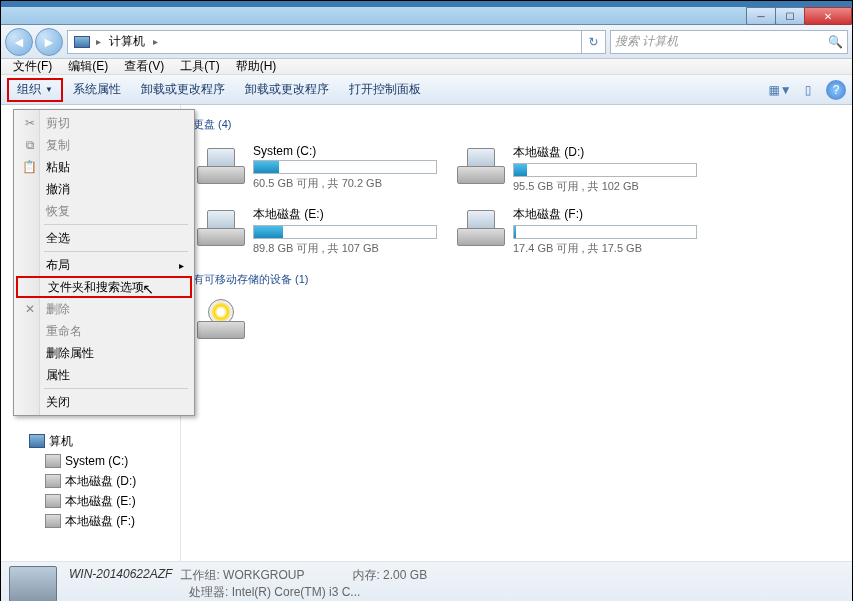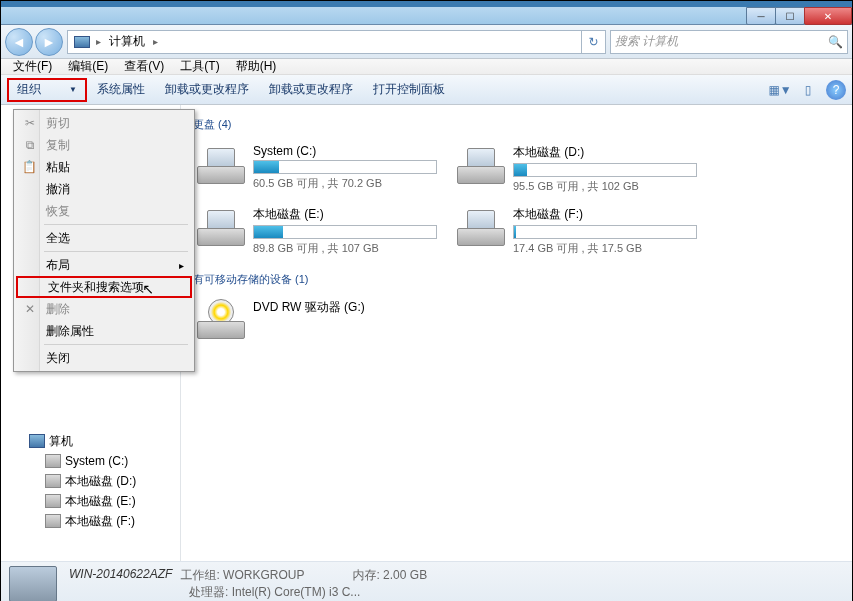--- a/index.html
+++ b/index.html
@@ -26,21 +26,21 @@
 .searchbox { width: 238px; height: 24px; border: 1px solid #a8b8c8; background: #fff; margin-left: 4px; display: flex; align-items: center; padding: 5px 4px; color: #999; font-style: italic; }
 .searchbox .sicon { margin-left: auto; color: #4a7ab0; font-style: normal; }
 
 
 .menubar { height: 16px; background: linear-gradient(#f8f8f8, #eee); display: flex; align-items: center; padding: 0 4px; border-bottom: 1px solid #ddd; }
 .menuitem { padding: 0 8px; height: 100%; display: flex; align-items: center; }
 
 
 .toolbar { height: 30px; background: linear-gradient(#f4f8fc, #dce8f4); display: flex; align-items: center; padding: 0 6px; border-bottom: 1px solid #c0c8d0; position: relative; }
 .tbtn { padding: 0 10px; height: 24px; display: flex; align-items: center; color: #1a3a6a; }
-.tbtn.organize { border: 2px solid #d00; padding: 0 8px; gap: 24px; }
+.tbtn.organize { border: 2px solid #d00; padding: 0 8px; }
 .tbtn .drop { font-size: 8px; margin-left: 4px; }
 .tright { margin-left: auto; display: flex; align-items: center; gap: 8px; }
 .ticon { width: 20px; height: 20px; display: flex; align-items: center; justify-content: center; color: #4a7ab0; }
 
 
 .body { display: flex; height: 456px; }
 .sidebar { width: 180px; border-right: 1px solid #e0e4e8; padding: 6px 0; overflow: hidden; position: relative; }
 .treeitem { display: flex; align-items: center; padding: 2px 8px 2px 28px; height: 20px; gap: 4px; }
 .treeitem.child { padding-left: 44px; }
 .treeitem .ticon2 { width: 16px; height: 14px; }
@@ -227,23 +227,20 @@
 
       <div class="grouphdr" style="margin-top:12px;">
           <span>有可移动存储的设备 (1)</span>
         </div>
       <div class="drives">
         <div class="drive">
           <div class="diskicon dvdicon">
               <div class="disk"></div>
               <div class="tray"></div>
             </div>
-          <div class="dinfo">
-            <div class="dname">DVD RW 驱动器 (G:)</div>
-          </div>
         </div>
       </div>
     </div>
   </div>
 
   <div class="statusbar">
     <div class="compicon"></div>
     <div class="sinfo">
       <div class="sgroup">
         <span class="sname">WIN-20140622AZF</span>
@@ -287,23 +284,29 @@
           <span class="ddarrow">▸</span>
         </div>
       <div class="dditem highlight">
           <span>文件夹和搜索选项</span>
           <span class="cursor">↖</span>
         </div>
       <div class="dditem disabled">
           <span class="ddicon">✕</span>
           <span>删除</span>
         </div>
+      <div class="dditem disabled">
+          <span>重命名</span>
+        </div>
       <div class="dditem">
           <span>删除属性</span>
         </div>
+      <div class="dditem">
+          <span>属性</span>
+        </div>
       <div class="ddsep"></div>
       <div class="dditem">
           <span>关闭</span>
         </div>
     </div>
   </div>
 
 </div>
 
 </body></html>

